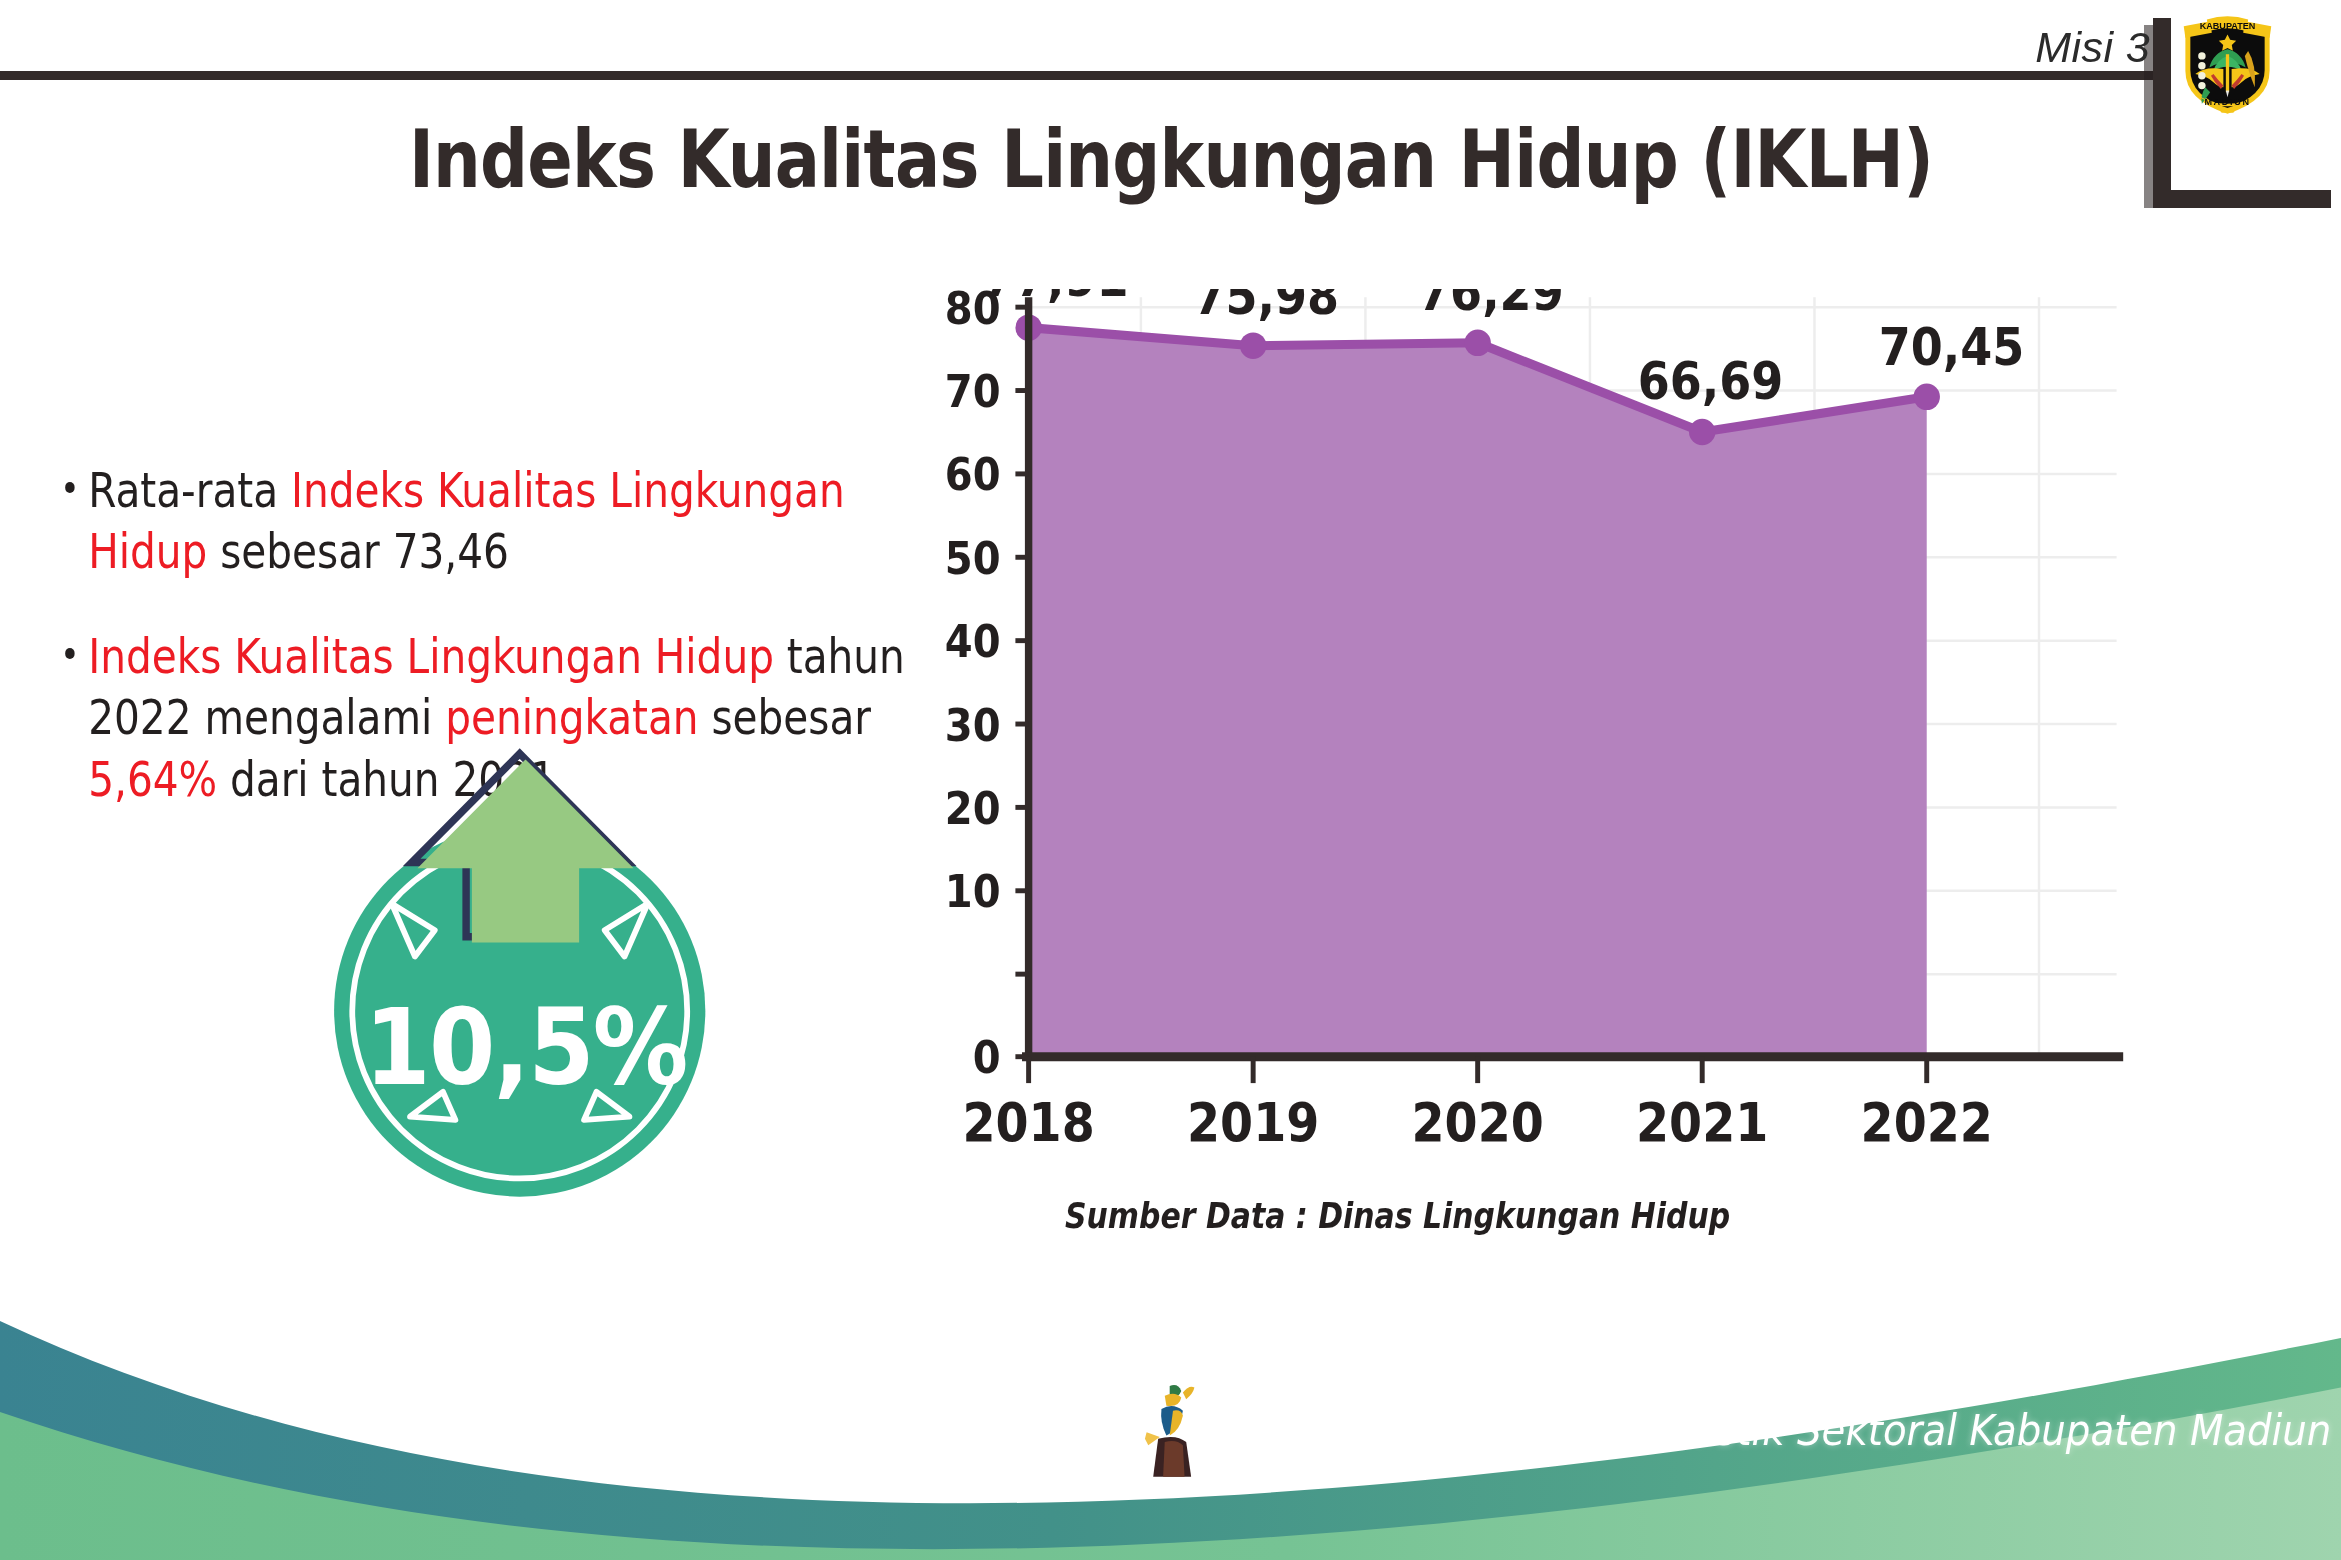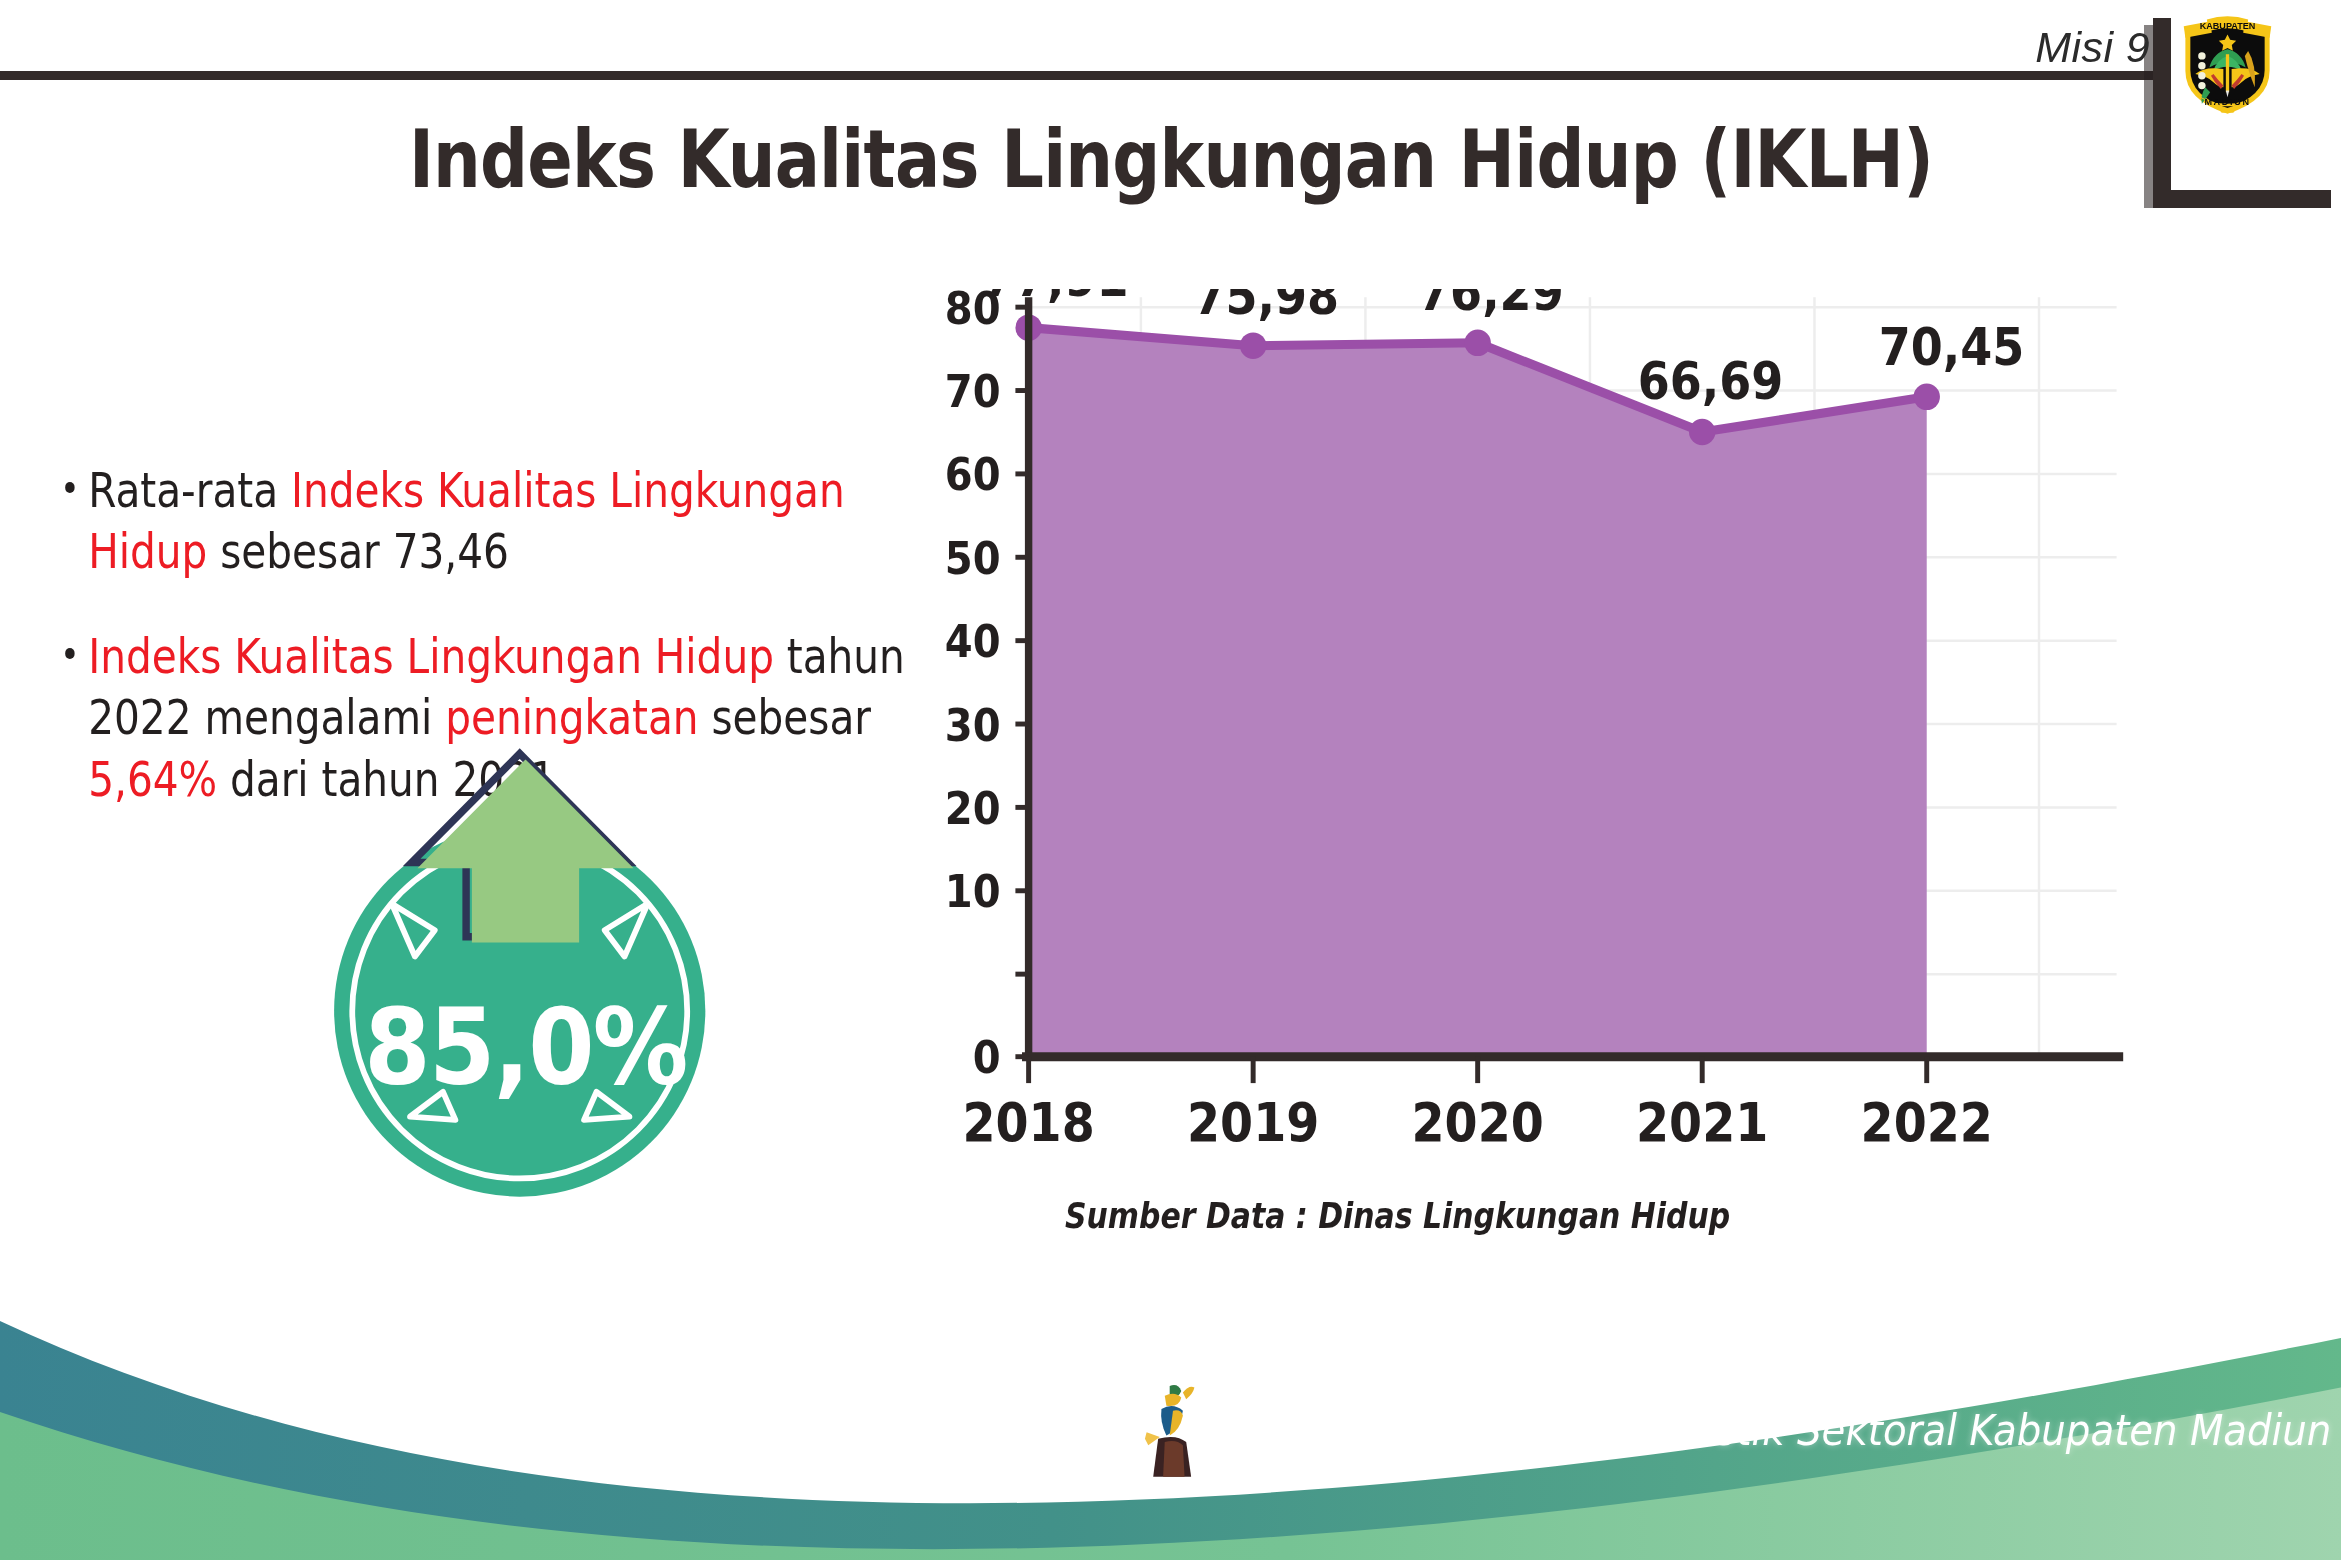--- a/index.html
+++ b/index.html
@@ -108,21 +108,21 @@
 </head>
 <body>
 
 <div class="slide">
 
   <div class="header-rule"></div>
   <div class="corner-shadow-v"></div>
   <div class="header-corner"></div>
   <div class="header-corner-bottom"></div>
 
-  <div class="misi">Misi 9</div>
+  <div class="misi">Misi 3</div>
 
   <div class="logo">
     <svg viewBox="0 0 122 132">
       <path d="M10 26 L61 14 L112 26 L112 76 Q112 112 61 128 Q10 112 10 76 Z" fill="#F5C518"></path>
       <path d="M16 31 L61 20 L106 31 L106 75 Q106 107 61 121 Q16 107 16 75 Z" fill="#0C0C0C"></path>
       <path d="M8 22 L40 16 L42 30 L10 36 Z" fill="#F5C518"></path>
       <path d="M114 22 L82 16 L80 30 L112 36 Z" fill="#F5C518"></path>
       <path d="M36 14 Q61 6 86 14 L84 28 Q61 21 38 28 Z" fill="#F5C518"></path>
       <text x="61" y="26" font-size="11" font-weight="bold" fill="#0C0C0C" text-anchor="middle" font-family="'Liberation Sans',sans-serif">KABUPATEN</text>
       <path d="M61 32 l3.2 6.6 7.3 1 -5.3 5.1 1.3 7.2 -6.5-3.4 -6.5 3.4 1.3-7.2 -5.3-5.1 7.3-1 Z" fill="#F5C518"></path>
@@ -171,21 +171,21 @@
       <circle cx="243" cy="320" r="203" fill="none" stroke="#ffffff" stroke-width="7"></circle>
       <g fill="none" stroke="#ffffff" stroke-width="7" stroke-linejoin="round">
         <path d="M88 190 L140 222 L116 254 Z"></path>
         <path d="M398 190 L346 222 L370 254 Z"></path>
         <path d="M110 448 L150 418 L165 452 Z"></path>
         <path d="M376 448 L336 418 L321 452 Z"></path>
       </g>
       <path d="M178 230 L178 140 L112 140 L243 8 L374 140 L308 140 L308 230 Z" fill="none" stroke="#2E3556" stroke-width="9"></path>
       <path d="M185 237 L185 147 L119 147 L250 15 L381 147 L315 147 L315 237 Z" fill="#97C982"></path>
     </svg>
-    <div class="badge-num">85,0%</div>
+    <div class="badge-num">10,5%</div>
   </div>
 
   <div class="chart">
     <svg viewBox="0 0 1440 1060" width="1189" height="875">
 
       <g stroke="#EDEDED" stroke-width="3">
         <line x1="112" y1="22" x2="1430" y2="22"></line>
         <line x1="112" y1="123" x2="1430" y2="123"></line>
         <line x1="112" y1="224" x2="1430" y2="224"></line>
         <line x1="112" y1="325" x2="1430" y2="325"></line>

